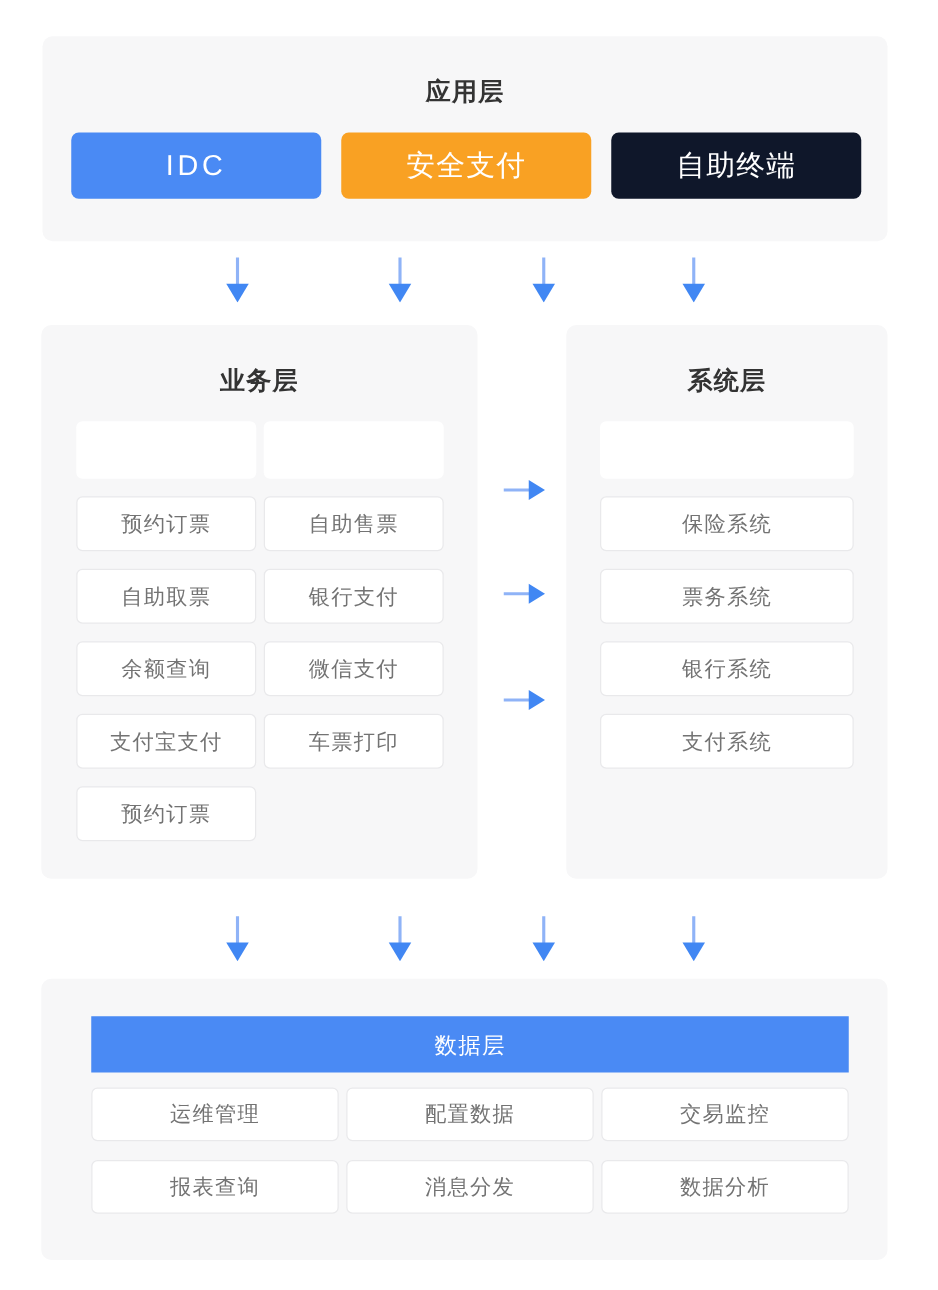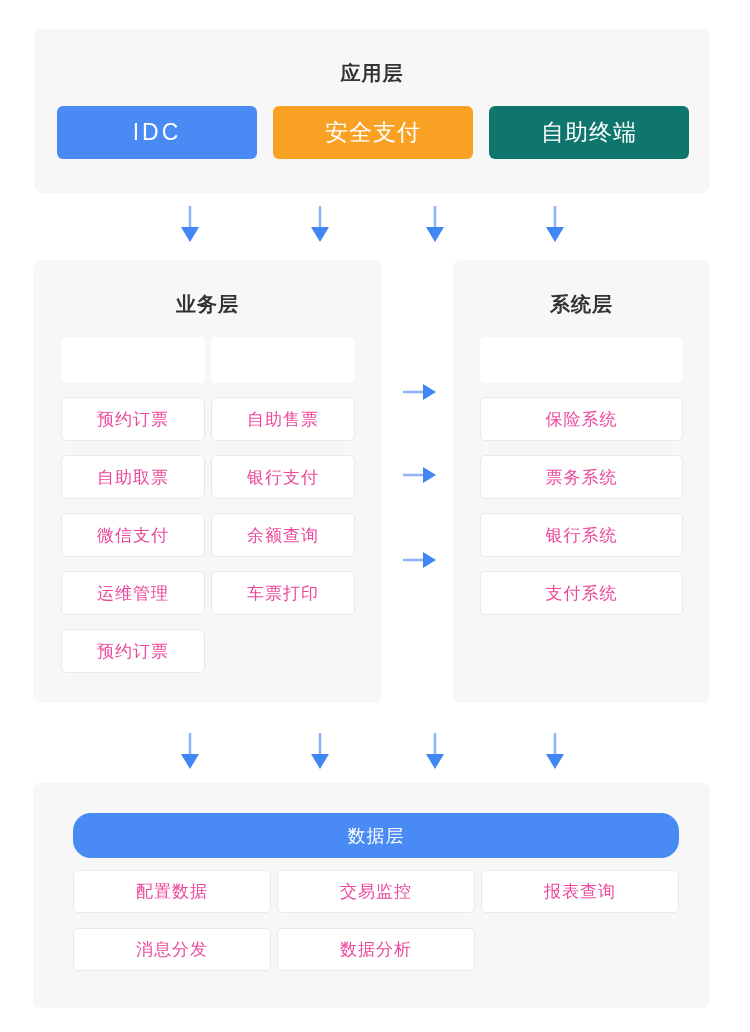--- a/index.html
+++ b/index.html
@@ -23,46 +23,46 @@
 
   
   .app-buttons { position:absolute; top:77px; left:23px; display:flex; gap:16px; }
   .node-btn {
     height:53px; border-radius:6px; color:#fff; font-size:23px;
     display:flex; align-items:center; justify-content:center; letter-spacing:1px;
   }
   .app-btn { width:200px; }
   .bg-blue   { background:#4a8af4; }
   .bg-orange { background:#f9a123; }
-  .bg-green  { background:#0f766e; }
+  .bg-green  { background:#0f172a; }
   .ls-wide   { letter-spacing:3px; }
 
   
   .cell {
     background:#ffffff; border:1px solid #e9e9eb; border-radius:5px;
     box-sizing:border-box; height:44px;
     display:flex; align-items:center; justify-content:center;
-    font-size:17px; color:#ec4899; letter-spacing:1px;
+    font-size:17px; color:#737373; letter-spacing:1px;
   }
   .header-cell {
     border:none; color:#fff; font-size:18px; height:46px;
   }
   .biz-grid {
     position:absolute; top:77px; left:28px; width:294px;
     display:grid; grid-template-columns:144px 144px; column-gap:6px; row-gap:14px;
   }
   .sys-grid {
     position:absolute; top:77px; left:27px; width:203px;
     display:grid; grid-template-columns:203px; row-gap:14px;
   }
 
   
   .data-bar {
     position:absolute; top:30px; left:40px; width:606px; height:45px;
-    background:#4a8af4; border-radius:18px; color:#fff; font-size:18px;
+    background:#4a8af4; border-radius:0; color:#fff; font-size:18px;
     display:flex; align-items:center; justify-content:center; letter-spacing:1px;
   }
   .data-grid {
     position:absolute; top:87px; left:40px; width:606px;
     display:grid; grid-template-columns:198px 198px 198px; column-gap:6px; row-gap:15px;
   }
   .data-grid .cell { height:43px; }
 
   
   .down-arrow { position:absolute; width:26px; height:38px; }
@@ -110,23 +110,23 @@
 
 <div class="card" id="biz-card">
   <div class="card-title">业务层</div>
   <div class="biz-grid">
     <div class="cell header-cell bg-blue">票务服务</div>
     <div class="cell header-cell bg-blue">硬件服务</div>
     <div class="cell">预约订票</div>
     <div class="cell">自助售票</div>
     <div class="cell">自助取票</div>
     <div class="cell">银行支付</div>
+    <div class="cell">余额查询</div>
     <div class="cell">微信支付</div>
-    <div class="cell">余额查询</div>
-    <div class="cell">运维管理</div>
+    <div class="cell">支付宝支付</div>
     <div class="cell">车票打印</div>
     <div class="cell">预约订票</div>
   </div>
 </div>
 
 <svg class="right-arrow ra-1" viewBox="0 0 36 20">
     <line x1="2" y1="10" x2="24" y2="10" stroke="#8fb3f7" stroke-width="2.5"></line>
     <polygon points="22,2 22,18 35,10" fill="#4187f3"></polygon>
   </svg>
 <svg class="right-arrow ra-2" viewBox="0 0 36 20">
@@ -162,19 +162,20 @@
     <polygon points="4,23 22,23 13,38" fill="#4187f3"></polygon>
   </svg>
 <svg class="down-arrow da-8" viewBox="0 0 26 38">
     <line x1="13" y1="2" x2="13" y2="25" stroke="#8fb3f7" stroke-width="2.5"></line>
     <polygon points="4,23 22,23 13,38" fill="#4187f3"></polygon>
   </svg>
 
 <div class="card" id="data-card">
   <div class="data-bar">数据层</div>
   <div class="data-grid">
+    <div class="cell">运维管理</div>
     <div class="cell">配置数据</div>
     <div class="cell">交易监控</div>
     <div class="cell">报表查询</div>
     <div class="cell">消息分发</div>
     <div class="cell">数据分析</div>
   </div>
 </div>
 
 </body></html>

